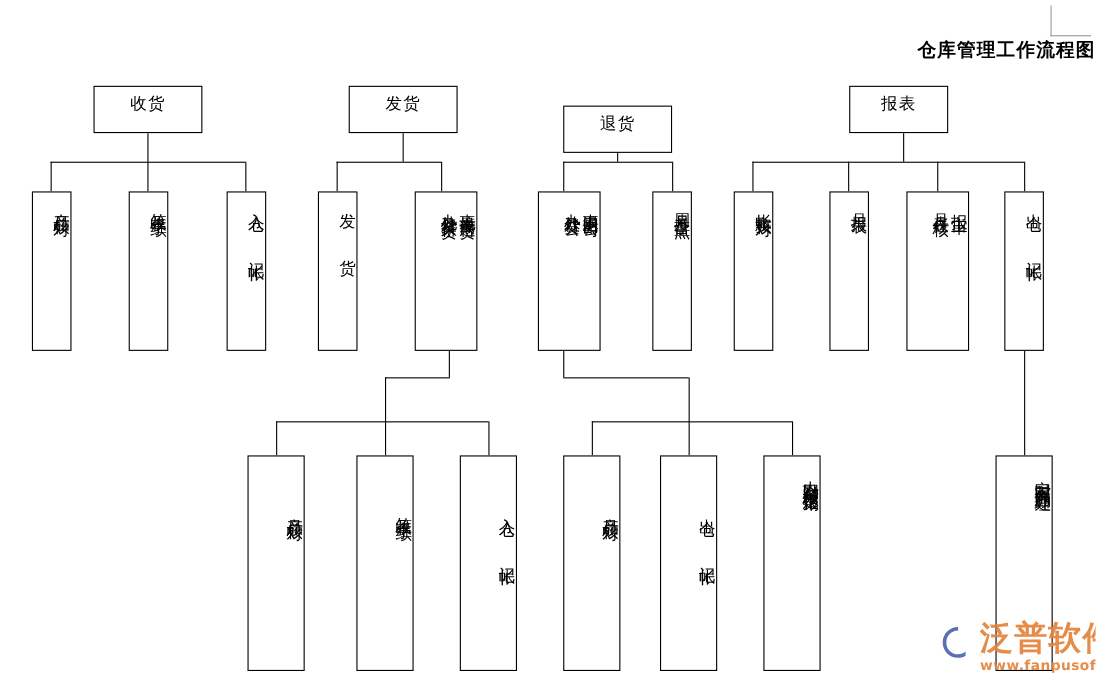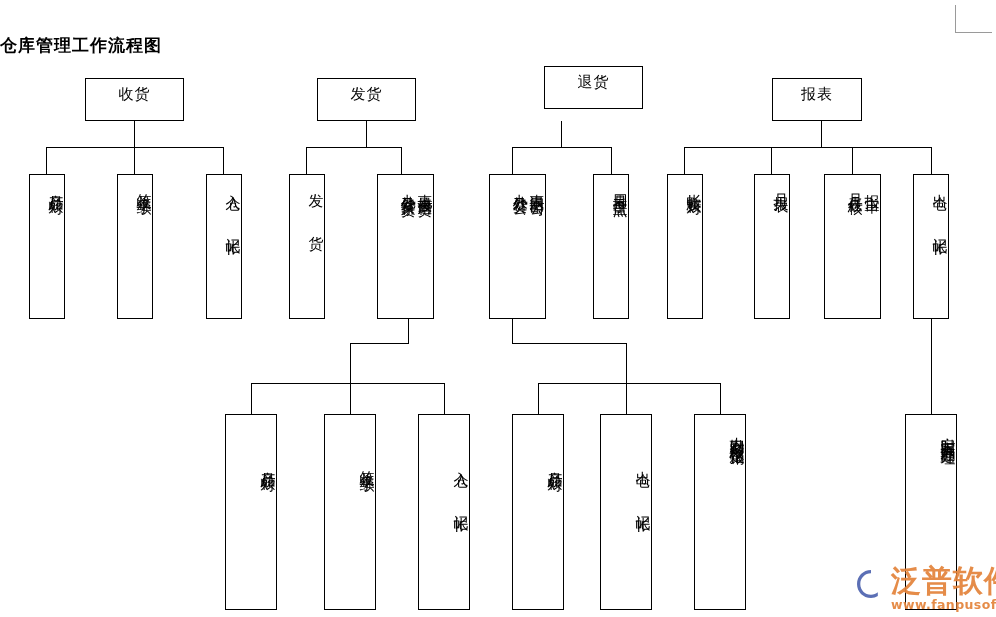--- a/index.html
+++ b/index.html
@@ -16,21 +16,21 @@
   .corner-mark{
     position:absolute;
     border-left:1px solid #9a9a9a;
     border-bottom:1px solid #9a9a9a;
   }
 
   
   .chart-title{
     position:absolute;
     left:0;top:34px;width:996px;
-    text-align:left;
+    text-align:right;
     font-size:17px;
     font-weight:bold;
     color:#000;
     letter-spacing:1px;
     font-family:"DejaVu Sans","Liberation Sans",sans-serif;
   }
 
   
   .node{
     position:absolute;
@@ -155,21 +155,21 @@
   <div class="ln v" style="left:931px;top:319px;height:95px;"></div>
 
   <div class="node horiz" style="left:85px;top:78px;width:99px;height:43px;">
     <span>收货</span>
   </div>
 
   <div class="node horiz" style="left:317px;top:78px;width:99px;height:43px;">
     <span>发货</span>
   </div>
 
-  <div class="node horiz" style="left:512px;top:66px;width:99px;height:43px;margin-left:32px;">
+  <div class="node horiz" style="left:512px;top:96px;width:99px;height:43px;">
     <span>退货</span>
   </div>
 
   <div class="node horiz" style="left:772px;top:78px;width:90px;height:43px;">
     <span>报表</span>
   </div>
 
   <div class="node vert" style="left:29px;top:174px;width:36px;height:145px;">
     <span>产品核对</span>
   </div>

